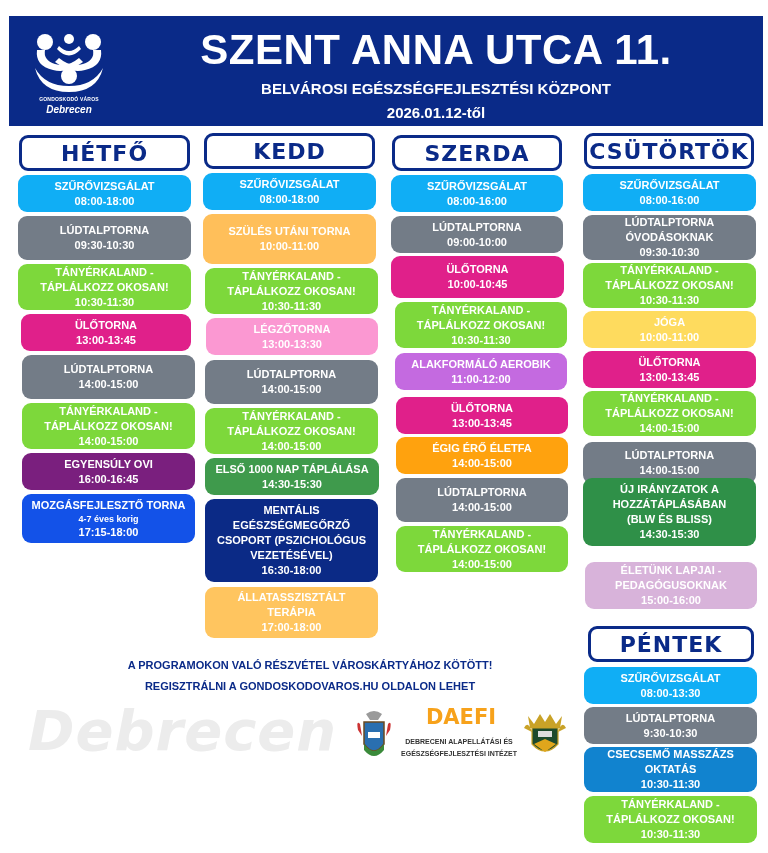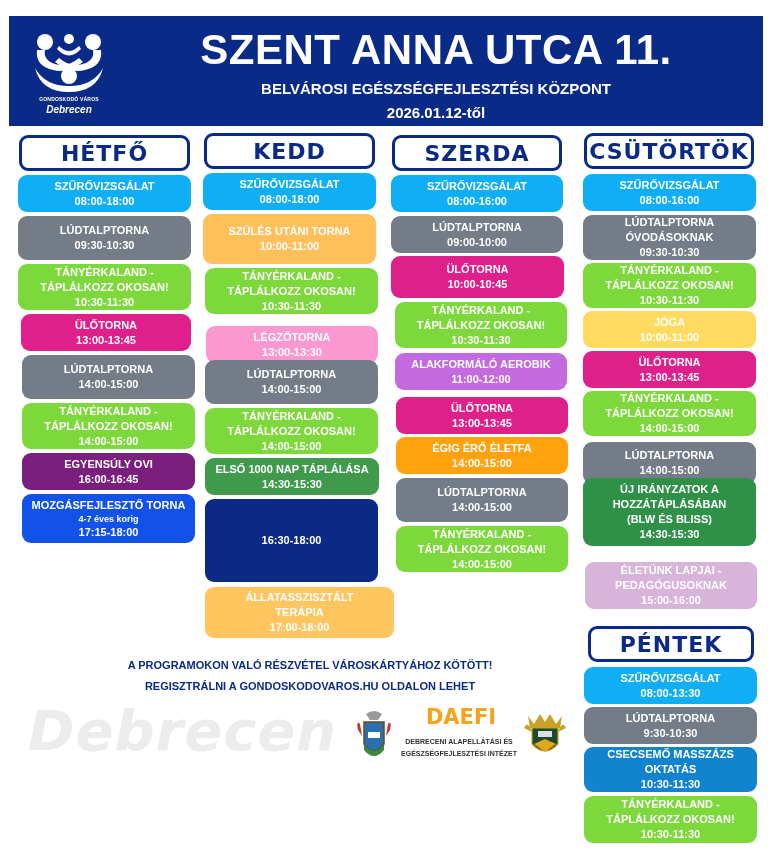--- a/index.html
+++ b/index.html
@@ -133,41 +133,45 @@
 </div>
 <div class="slot" style="left:203px; top:214px; width:173px; height:50px; background:#ffbf5a;">
   <div class="name">SZÜLÉS UTÁNI TORNA</div>
   <div class="time">10:00-11:00</div>
 </div>
 <div class="slot" style="left:205px; top:268px; width:173px; height:46px; background:#7dd83b;">
   <div class="name">TÁNYÉRKALAND -
 TÁPLÁLKOZZ OKOSAN!</div>
   <div class="time">10:30-11:30</div>
 </div>
-<div class="slot" style="left:206px; top:326px; width:172px; height:37px; background:#fb98d2;">
+<div class="slot" style="left:206px; top:318px; width:172px; height:37px; background:#fb98d2;">
   <div class="name">LÉGZŐTORNA</div>
   <div class="time">13:00-13:30</div>
 </div>
 <div class="slot" style="left:205px; top:360px; width:173px; height:44px; background:#737c87;">
   <div class="name">LÚDTALPTORNA</div>
   <div class="time">14:00-15:00</div>
 </div>
 <div class="slot" style="left:205px; top:408px; width:173px; height:46px; background:#7dd83b;">
   <div class="name">TÁNYÉRKALAND -
 TÁPLÁLKOZZ OKOSAN!</div>
   <div class="time">14:00-15:00</div>
 </div>
 <div class="slot" style="left:205px; top:458px; width:174px; height:37px; background:#3f9a4c;">
   <div class="name">ELSŐ 1000 NAP TÁPLÁLÁSA</div>
   <div class="time">14:30-15:30</div>
 </div>
 <div class="slot" style="left:205px; top:499px; width:173px; height:83px; background:#0b2a86;">
+  <div class="name">MENTÁLIS
+EGÉSZSÉGMEGŐRZŐ
+CSOPORT (PSZICHOLÓGUS
+VEZETÉSÉVEL)</div>
   <div class="time">16:30-18:00</div>
 </div>
-<div class="slot" style="left:205px; top:587px; width:189px; height:51px; background:#ffc55f;justify-content:center;">
+<div class="slot" style="left:205px; top:587px; width:173px; height:51px; background:#ffc55f;justify-content:center;">
   <div class="name">ÁLLATASSZISZTÁLT
 TERÁPIA</div>
   <div class="time">17:00-18:00</div>
 </div>
 
 <div class="slot" style="left:391px; top:175px; width:172px; height:37px; background:#10aef5;">
   <div class="name">SZŰRŐVIZSGÁLAT</div>
   <div class="time">08:00-16:00</div>
 </div>
 <div class="slot" style="left:391px; top:216px; width:172px; height:37px; background:#737c87;">

